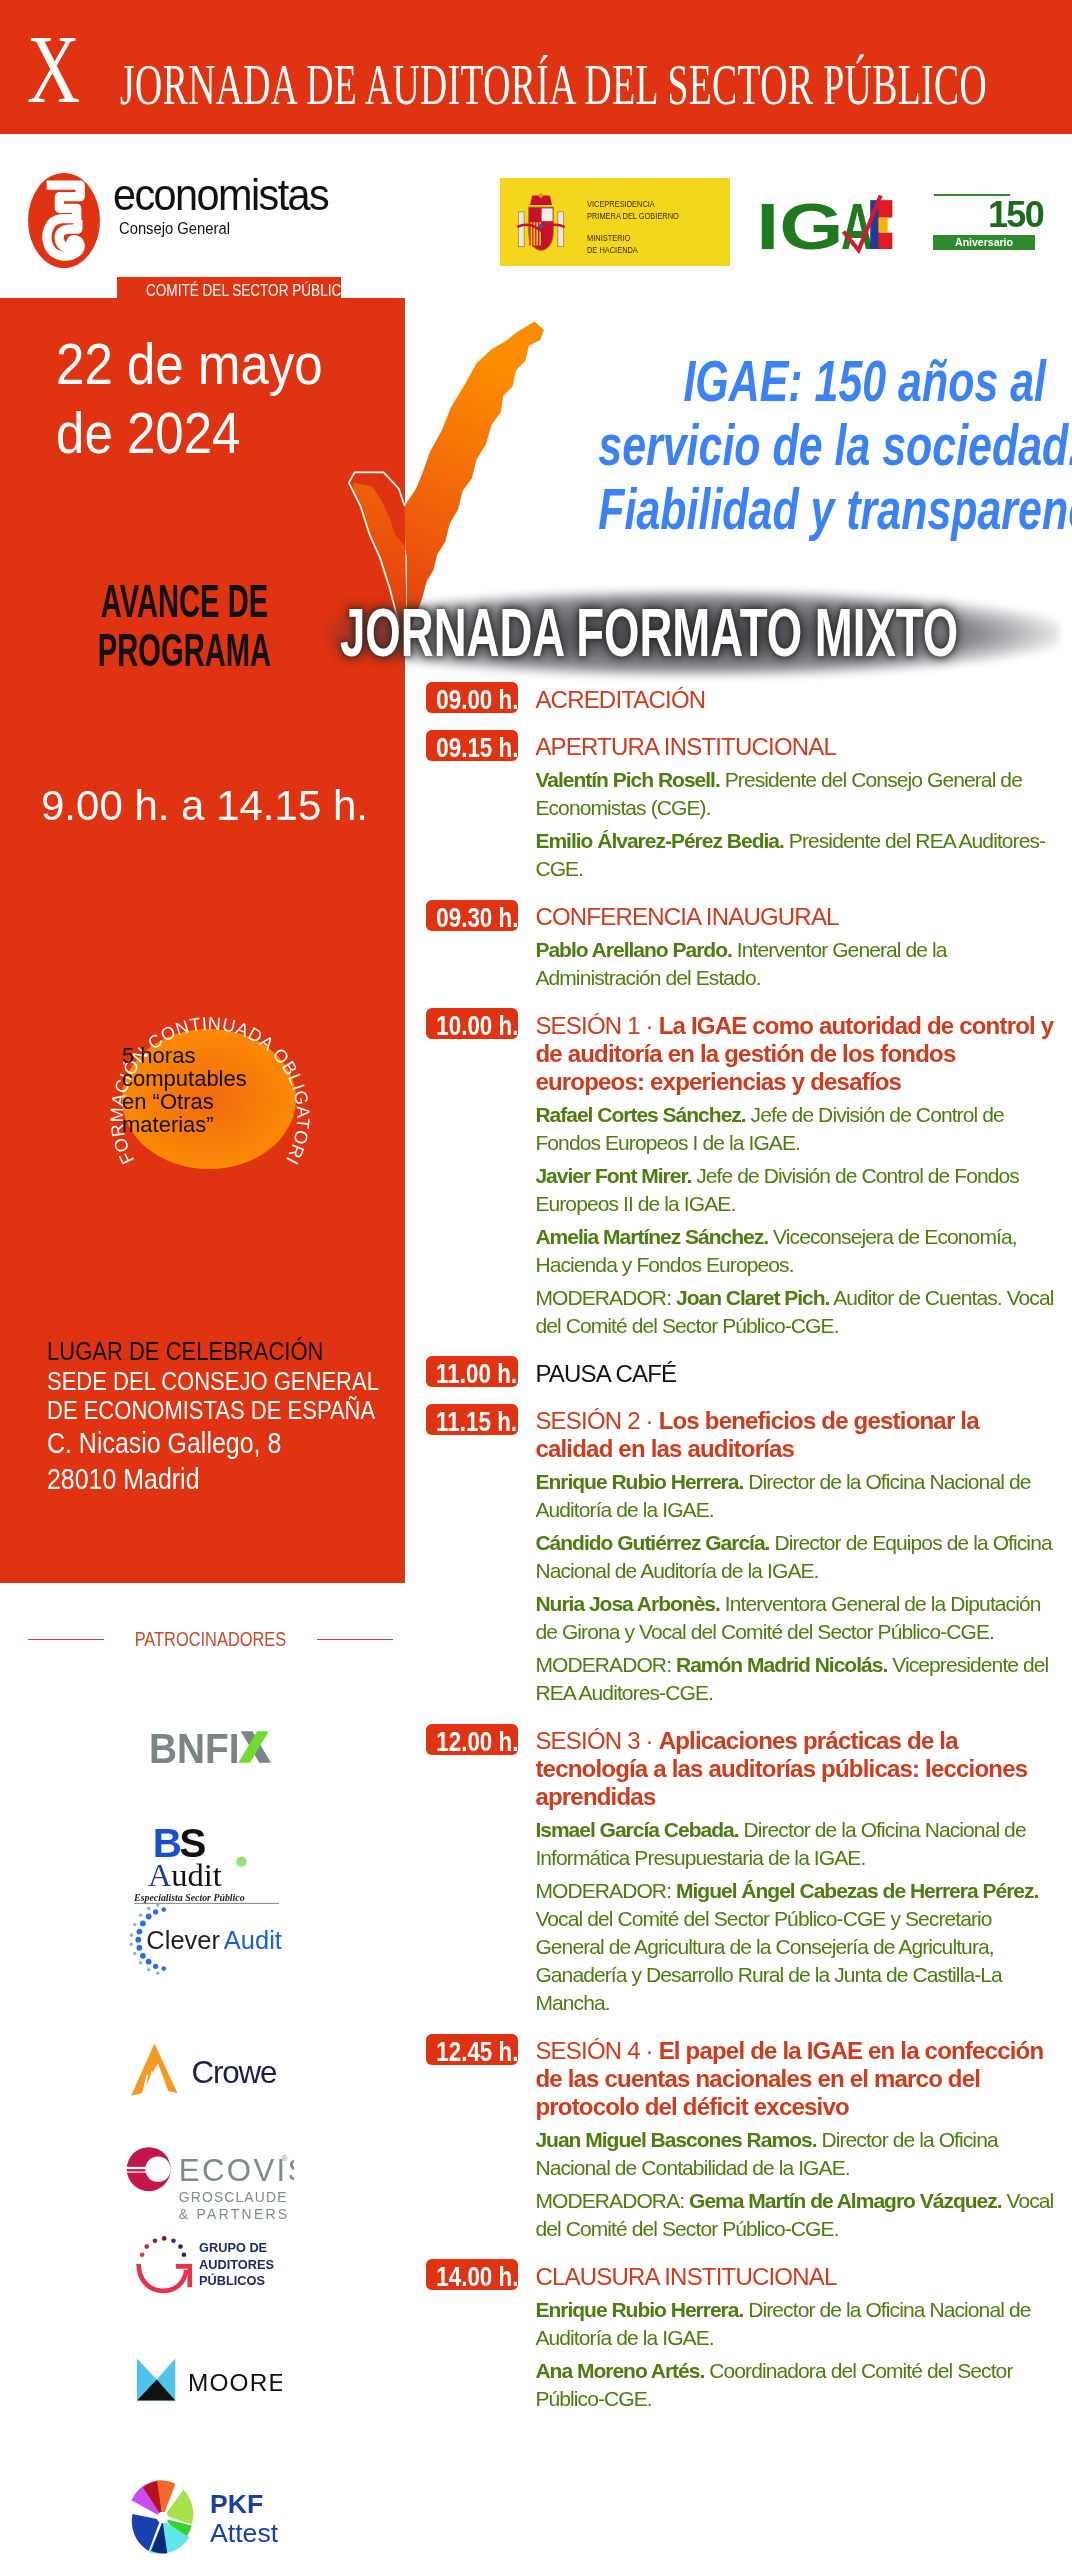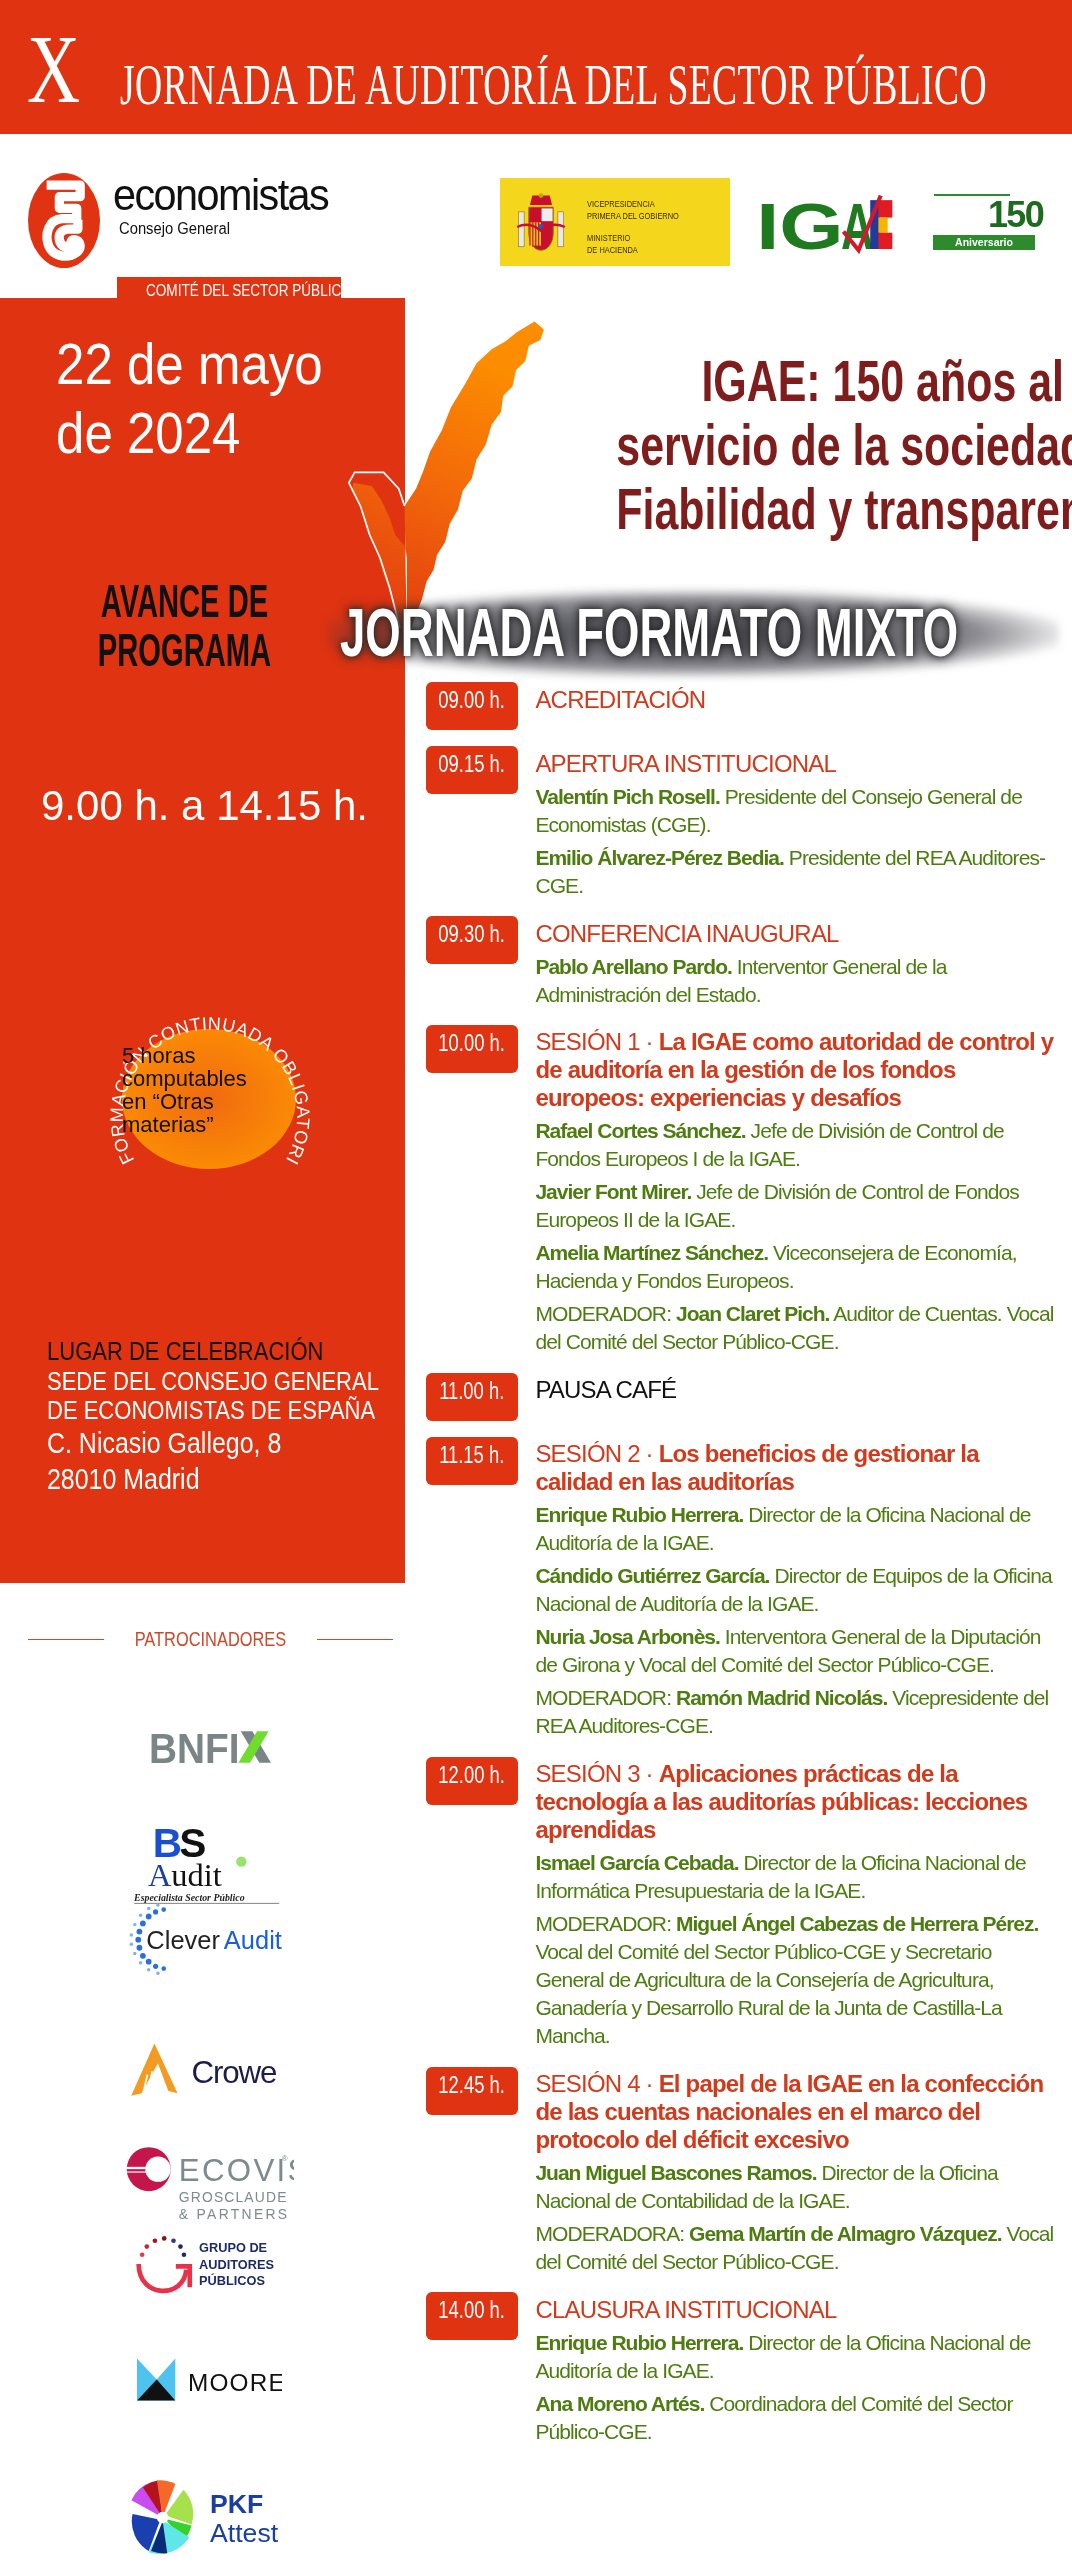--- a/index.html
+++ b/index.html
@@ -44,31 +44,31 @@
   
   #sponsors-head { left: 28px; top: 1628px; width: 365px; height: 23px; display: flex; align-items: center; gap: 14px; }
   #sponsors-head .rule { flex: 1; height: 1.2px; background: #c94a2c; }
   #sponsors-head .lbl { color: #c94a2c; font-size: 20px; transform: scaleX(0.82); white-space: nowrap; }
   .sponsor { left: 105px; width: 209px; display: flex; align-items: center; justify-content: center; }
 
   
   #check-shape { left: 285px; top: 314px; width: 267px; height: 326px; }
 
   
-  #main-title { left: 459px; top: 349px; width: 605px; font-size: 58px; font-weight: bold; line-height: 64px; color: #7f1d1d; text-align: right; }
+  #main-title { left: 441px; top: 349px; width: 605px; font-size: 58px; font-weight: bold; font-style: italic; line-height: 64px; color: #3b82f6; text-align: right; }
   #main-title .ln { display: block; transform: scaleX(0.74); transform-origin: right top; white-space: nowrap; }
 
   
   #mixto-shadow { left: 326px; top: 590px; width: 733px; height: 87px; background: radial-gradient(ellipse at center, rgba(30,30,40,0.85) 0%, rgba(60,60,70,0.6) 55%, rgba(255,255,255,0) 75%); filter: blur(3.5px); }
   #mixto { left: 340px; top: 598px; width: 706px; color: #fff; font-size: 69px; font-weight: bold; line-height: 1; white-space: nowrap; text-shadow: 0 0 8.1px #222, 0 0 16.3px #333; transform: scaleX(0.66); transform-origin: left top; }
 
   
   #agenda { left: 426px; top: 682px; width: 634px; }
   .slot { display: flex; align-items: flex-start; margin-bottom: 16.3px; }
-  .time { flex: 0 0 92px; height: 48px; background: #df3311; color: #fff; border-radius: 5.8px; font-size: 23px; line-height: 36px; text-align: center; white-space: nowrap; overflow: hidden; }
+  .time { flex: 0 0 92px; height: 31px; background: #df3311; color: #fff; border-radius: 5.8px; font-size: 28px; line-height: 36px; text-align: center; white-space: nowrap; overflow: hidden; font-weight: bold; }
   .time span { display: inline-block; transform: scaleX(0.8); }
   .slot-body { flex: 1; margin-left: 17.4px; padding-top: 3.5px; }
   .slot-title { color: #d23a1c; font-size: 24px; line-height: 28px; letter-spacing: -0.8px; }
   .slot-title.plain { color: #111; }
   .slot-title .sess { font-weight: normal; }
   .slot-title .topic { font-weight: bold; font-weight: 600; text-align: right; }
   .speaker { font-size: 21px; line-height: 28px; letter-spacing: -0.9px; color: #4d7c0f; margin-top: 5px; }
   .speaker b { font-weight: bold; letter-spacing: -1px; }
   .speaker .role-lbl { font-weight: normal; }
 </style>

